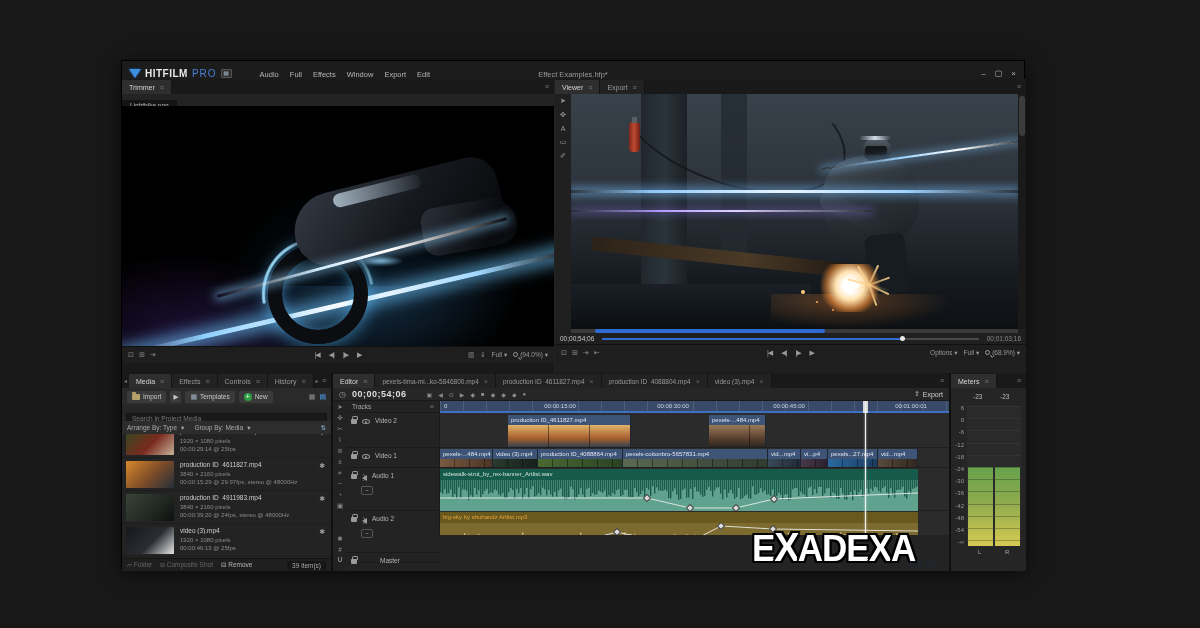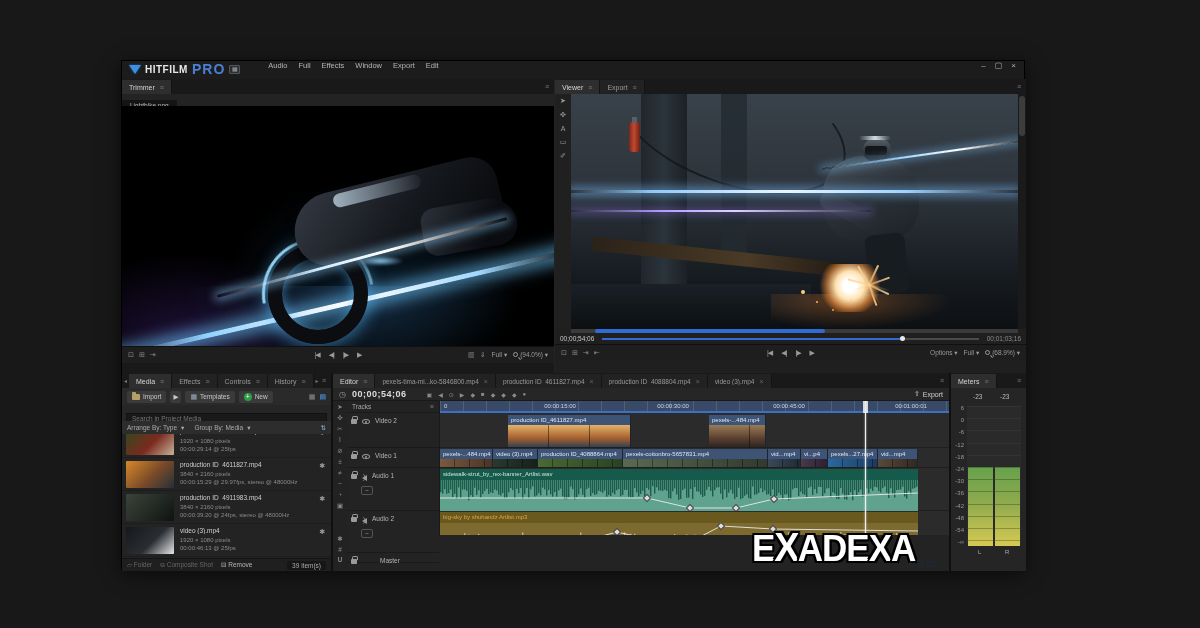--- a/index.html
+++ b/index.html
@@ -1,25 +1,25 @@
 <!DOCTYPE html>
 <html><head>
 <meta charset="utf-8">
 <style>
   html,body{margin:0;padding:0;background:#181818;}
   *{box-sizing:border-box;font-family:"Liberation Sans",sans-serif;}
   #stage{position:relative;width:1200px;height:628px;background:#181818;overflow:hidden;}
   .abs{position:absolute;}
   #win{position:absolute;left:121px;top:60px;width:904px;height:510px;background:#232323;border:1px solid #000;box-shadow:0 4px 18px rgba(0,0,0,.6);}
   
-  .titlebar{position:absolute;left:0;top:0;width:100%;height:18px;background:#1c1c1c;display:flex;align-items:flex-start;}
+  .titlebar{position:absolute;left:0;top:0;width:100%;height:18px;background:#1c1c1c;display:flex;align-items:flex-end;}
   .logo{display:flex;align-items:center;margin-left:7px;gap:4px;}
   .logo-tri{width:0;height:0;border-left:6px solid transparent;border-right:6px solid transparent;border-top:9px solid #3f8fe0;filter:drop-shadow(0 0 1px #1a5bb0);}
   .logo-hf{font-size:10px;font-weight:bold;color:#e8e8e8;letter-spacing:.5px;}
-  .logo-pro{font-size:14px;font-weight:bold;color:#4a80d4;letter-spacing:1px;}
+  .logo-pro{font-size:10px;font-weight:normal;color:#4a80d4;letter-spacing:1px;}
   .logo-badge{width:11px;height:9px;background:#2e2e2e;border:1px solid #555;color:#9ab;font-size:6px;line-height:7px;text-align:center;border-radius:1px;}
   .menubar{display:flex;gap:11px;margin-left:28px;}
   .menubar span{font-size:7.5px;color:#b5b5b5;}
   .wtitle{position:absolute;left:0;right:0;text-align:center;font-size:7.5px;color:#9a9a9a;pointer-events:none;}
   .wctrl{margin-left:auto;display:flex;gap:9px;margin-right:8px;}
   .wctrl span{font-size:8px;color:#b5b5b5;line-height:10px;}
   
   .tabstrip{position:absolute;left:0;width:100%;height:15px;background:#191919;display:flex;align-items:flex-end;}
   .ptab{height:14px;padding:0 7px;display:flex;align-items:center;gap:5px;font-size:7px;color:#999;background:#222;border-right:1px solid #141414;}
   .ptab.active{background:#2e2e2e;color:#d5d5d5;}
@@ -171,20 +171,21 @@
         <span class="logo-badge">▦</span>
       </div>
       <div class="menubar">
           <span>Audio</span>
           <span>Full</span>
           <span>Effects</span>
           <span>Window</span>
           <span>Export</span>
           <span>Edit</span>
         </div>
+      <div class="wtitle">Effect Examples.hfp*</div>
       <div class="wctrl">
           <span>–</span>
           <span>▢</span>
           <span>×</span>
         </div>
     </div>
 
     <div id="trimmer">
       <div class="tabstrip">
         <div class="ptab active">

